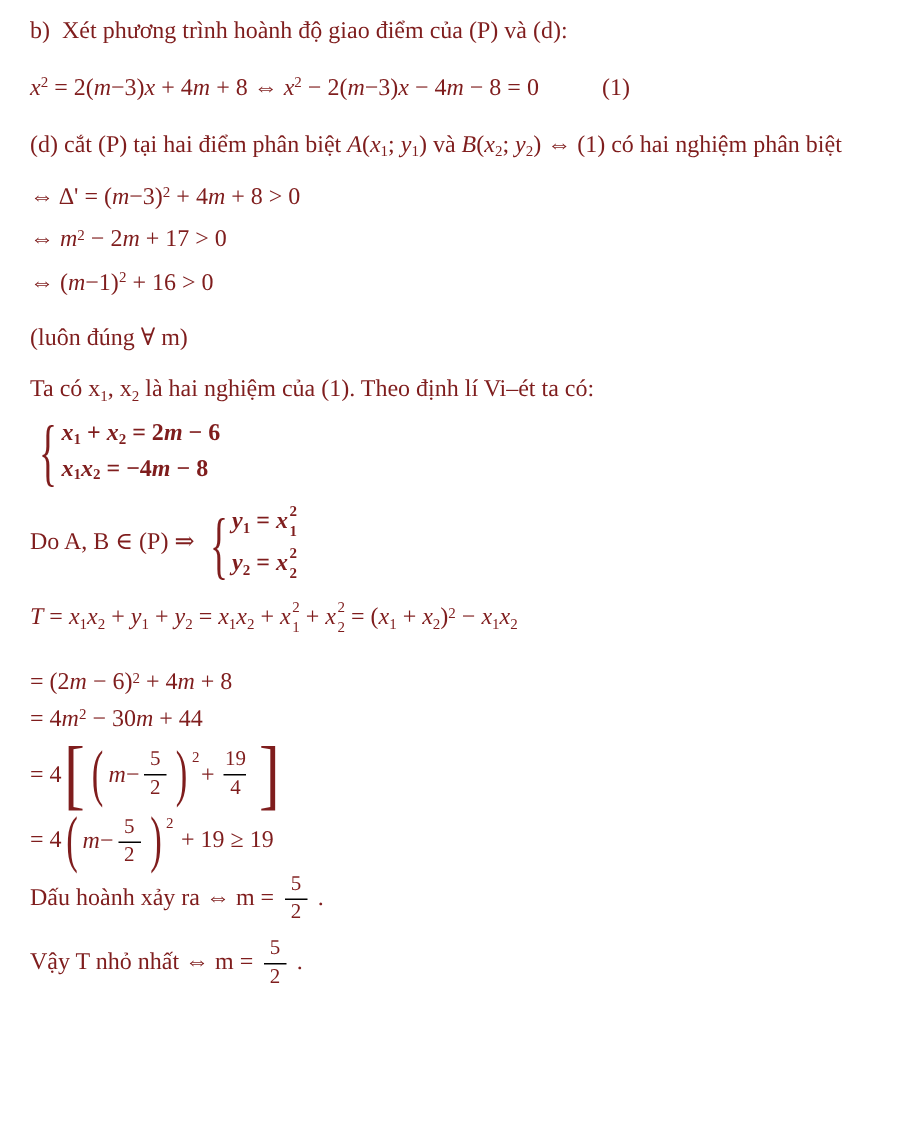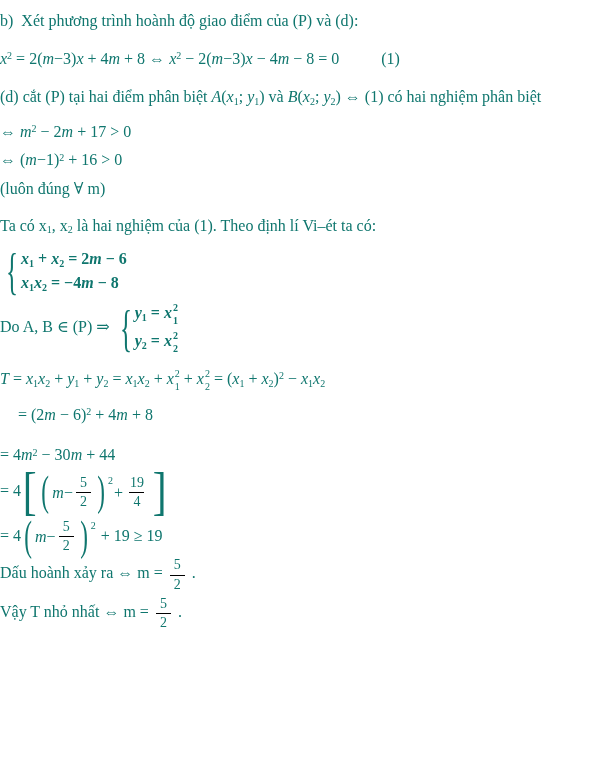--- a/index.html
+++ b/index.html
@@ -9,45 +9,45 @@
   }
   body {
     width: 607px;
     height: 758px;
     overflow: hidden;
   }
   .doc {
     box-sizing: border-box;
     width: 607px;
     height: 758px;
-    padding: 6px 4px 0 0;
+    padding: 6px 4px 0 20px;
     font-family: "Liberation Serif", "DejaVu Serif", serif;
     font-size: 16px;
-    color: #0f766e;
+    color: #7f1d1d;
     background: #ffffff;
   }
   .line {
     display: block;
     white-space: nowrap;
     line-height: 1.35;
   }
   .line.center { text-align: left; padding-right: 26px; }
 
   
   .line:nth-of-type(1)  { margin-top: 4px;  }
   .line:nth-of-type(2)  { margin-top: 16px; }
   .line:nth-of-type(3)  { margin-top: 17px; }
   .line:nth-of-type(4)  { margin-top: 13px; }
   .line:nth-of-type(5)  { margin-top: 7px;  }
   .line:nth-of-type(6)  { margin-top: 7px;  }
   .line:nth-of-type(7)  { margin-top: 15px; }
   .line:nth-of-type(8)  { margin-top: 13px; }
   .line:nth-of-type(9)  { margin-top: 8px;  }
   .line:nth-of-type(10) { margin-top: 13px; }
-  .line:nth-of-type(11) { margin-top: 11px; margin-left: 18px; }
+  .line:nth-of-type(11) { margin-top: 11px; }
   .line:nth-of-type(12) { margin-top: 19px;  }
   .line:nth-of-type(13) { margin-top: 3px;  }
   .line:nth-of-type(14) { margin-top: 3px;  }
   .line:nth-of-type(15) { margin-top: 3px;  }
   .line:nth-of-type(16) { margin-top: 3px;  }
   .line:nth-of-type(17) { margin-top: 8px;  }
   .line:nth-of-type(18) { margin-top: 8px; text-decoration: underline;  }
 
   .rom { font-style: normal; }
   .ita { font-style: italic; }
@@ -131,20 +131,21 @@
 
   .hsp { display: inline-block; }
 </style>
 </head>
 <body>
 
 <div class="doc" id="doc">
     <div class="line"><span class="rom">b)&nbsp;&nbsp;Xét phương trình hoành độ giao điểm của (P) và (d):</span></div>
     <div class="line center"><span class="ita">x</span><sup class="msup">2</sup><span class="rom"> = 2(</span><span class="ita">m</span><span class="rom">−3)</span><span class="ita">x</span><span class="rom"> + 4</span><span class="ita">m</span><span class="rom"> + 8 ⇔ </span><span class="ita">x</span><sup class="msup">2</sup><span class="rom"> − 2(</span><span class="ita">m</span><span class="rom">−3)</span><span class="ita">x</span><span class="rom"> − 4</span><span class="ita">m</span><span class="rom"> − 8 = 0</span><span class="hsp" style="width: 42px;"></span><span class="rom">(1)</span></div>
     <div class="line"><span class="rom">(d) cắt (P) tại hai điểm phân biệt </span><span class="ita">A</span><span class="rom">(</span><span class="ita">x</span><sub class="msub">1</sub><span class="rom">; </span><span class="ita">y</span><sub class="msub">1</sub><span class="rom">) và </span><span class="ita">B</span><span class="rom">(</span><span class="ita">x</span><sub class="msub">2</sub><span class="rom">; </span><span class="ita">y</span><sub class="msub">2</sub><span class="rom">) ⇔ (1) có hai nghiệm phân biệt</span></div>
+    <div class="line"><span class="rom">⇔ Δ' = (</span><span class="ita">m</span><span class="rom">−3)</span><sup class="msup">2</sup><span class="rom"> + 4</span><span class="ita">m</span><span class="rom"> + 8 &gt; 0</span></div>
     <div class="line"><span class="rom">⇔ </span><span class="ita">m</span><sup class="msup">2</sup><span class="rom"> − 2</span><span class="ita">m</span><span class="rom"> + 17 &gt; 0</span></div>
     <div class="line"><span class="rom">⇔ (</span><span class="ita">m</span><span class="rom">−1)</span><sup class="msup">2</sup><span class="rom"> + 16 &gt; 0</span></div>
     <div class="line"><span class="rom">(luôn đúng ∀ m)</span></div>
     <div class="line"><span class="rom">Ta có x</span><sub class="msub">1</sub><span class="rom">, x</span><sub class="msub">2</sub><span class="rom"> là hai nghiệm của (1). Theo định lí Vi–ét ta có:</span></div>
     <div class="line"><span class="sys">
         <span class="sysbrace">{</span>
         <span class="sysrows">
           <span class="sysrow"><span class="ita">x</span><sub class="msub">1</sub><span class="rom"> + </span><span class="ita">x</span><sub class="msub">2</sub><span class="rom"> = 2</span><span class="ita">m</span><span class="rom"> − 6</span></span>
           <span class="sysrow"><span class="ita">x</span><sub class="msub">1</sub><span class="ita">x</span><sub class="msub">2</sub><span class="rom"> = −4</span><span class="ita">m</span><span class="rom"> − 8</span></span>
         </span>

